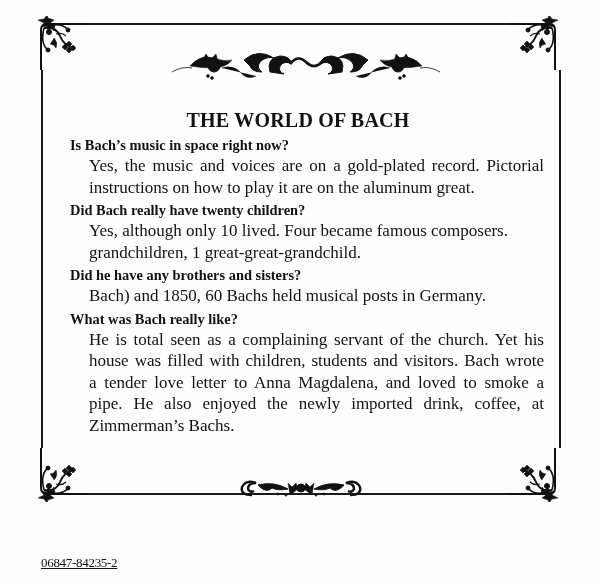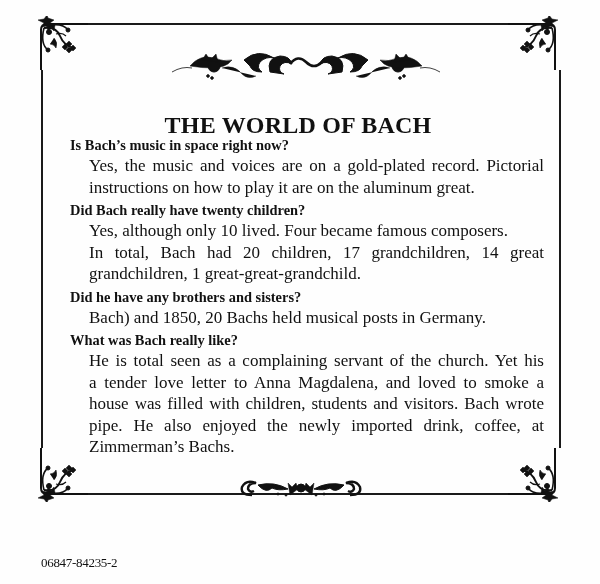--- a/index.html
+++ b/index.html
@@ -35,21 +35,21 @@
   .flourish-bottom {
     position: absolute; left: 238px; top: 477px; width: 126px; height: 22px;
   }
   .flourish-top svg, .flourish-bottom svg { width: 100%; height: 100%; display: block; }
 
   .title {
     position: absolute;
     left: 0; width: 596px; top: 96px;
     text-align: center;
     font-weight: bold;
-    font-size: 24px;
+    font-size: 20px;
     letter-spacing: 0.2px;
   }
   .content {
     position: absolute;
     left: 70px; top: 134px;
     width: 490px;
   }
   .q {
     font-weight: bold;
     font-size: 15.5px;
@@ -66,20 +66,21 @@
     width: 455px;
     text-align: justify;
   }
   .a .line { display: block; text-align: justify; text-align-last: justify; white-space: nowrap; font-family: Liberation Serif, serif; }
   .a .line.last { text-align-last: left; }
   .code {
     position: absolute;
     left: 41px; top: 555px;
     font-size: 13px;
     letter-spacing: -0.3px;
+    text-decoration: underline;
   }
 </style>
 </head>
 <body>
 
 <div class="frame"></div>
 
 <div class="corner tl">
   <svg viewBox="0 0 54 54">
       <g fill="#111" stroke="#111">
@@ -180,34 +181,33 @@
 <div class="content">
   <p class="q">Is Bach’s music in space right now?</p>
   <div class="a">
     <span class="line">Yes, the music and voices are on a gold-plated record. Pictorial</span>
     <span class="line last">instructions on how to play it are on the aluminum great.</span>
   </div>
 
   <p class="q">Did Bach really have twenty children?</p>
   <div class="a">
     <span class="line last">Yes, although only 10 lived. Four became famous composers.</span>
-    <span class="line">In total, Bach had 20 children, 17 grandchildren, 14 great</span>
     <span class="line last">grandchildren, 1 great-great-grandchild.</span>
   </div>
 
   <p class="q">Did he have any brothers and sisters?</p>
   <div class="a">
-    <span class="line last">Bach) and 1850, 20 Bachs held musical posts in Germany.</span>
+    <span class="line last">Bach) and 1850, 60 Bachs held musical posts in Germany.</span>
   </div>
 
   <p class="q">What was Bach really like?</p>
   <div class="a">
     <span class="line">He is total seen as a complaining servant of the church. Yet his</span>
+    <span class="line">house was filled with children, students and visitors. Bach wrote</span>
     <span class="line">a tender love letter to Anna Magdalena, and loved to smoke a</span>
-    <span class="line">house was filled with children, students and visitors. Bach wrote</span>
     <span class="line">pipe. He also enjoyed the newly imported drink, coffee, at</span>
     <span class="line last">Zimmerman’s Bachs.</span>
   </div>
 </div>
 
 <div class="flourish-bottom">
   <svg viewBox="0 0 126 22">
       <g fill="#111" stroke="#111">
     <path d="M14 18 q-12 0 -10 -8 q4 -8 14 -4 q-8 0 -8 6 q2 4 6 2" fill="none" stroke-width="2.4"></path>
     <path d="M20 8 q16 -4 30 4 q-10 2 -16 -1 q-6 6 -14 -3 z"></path>

